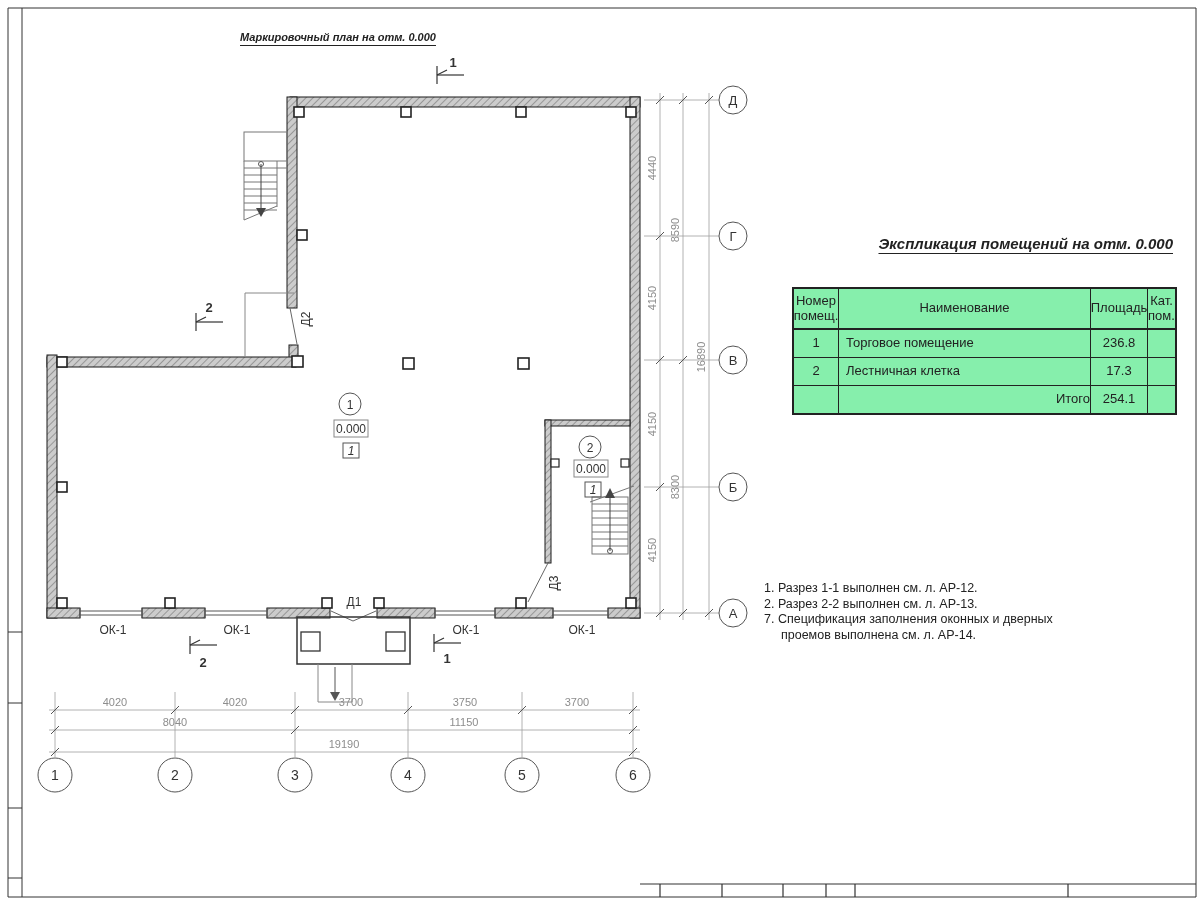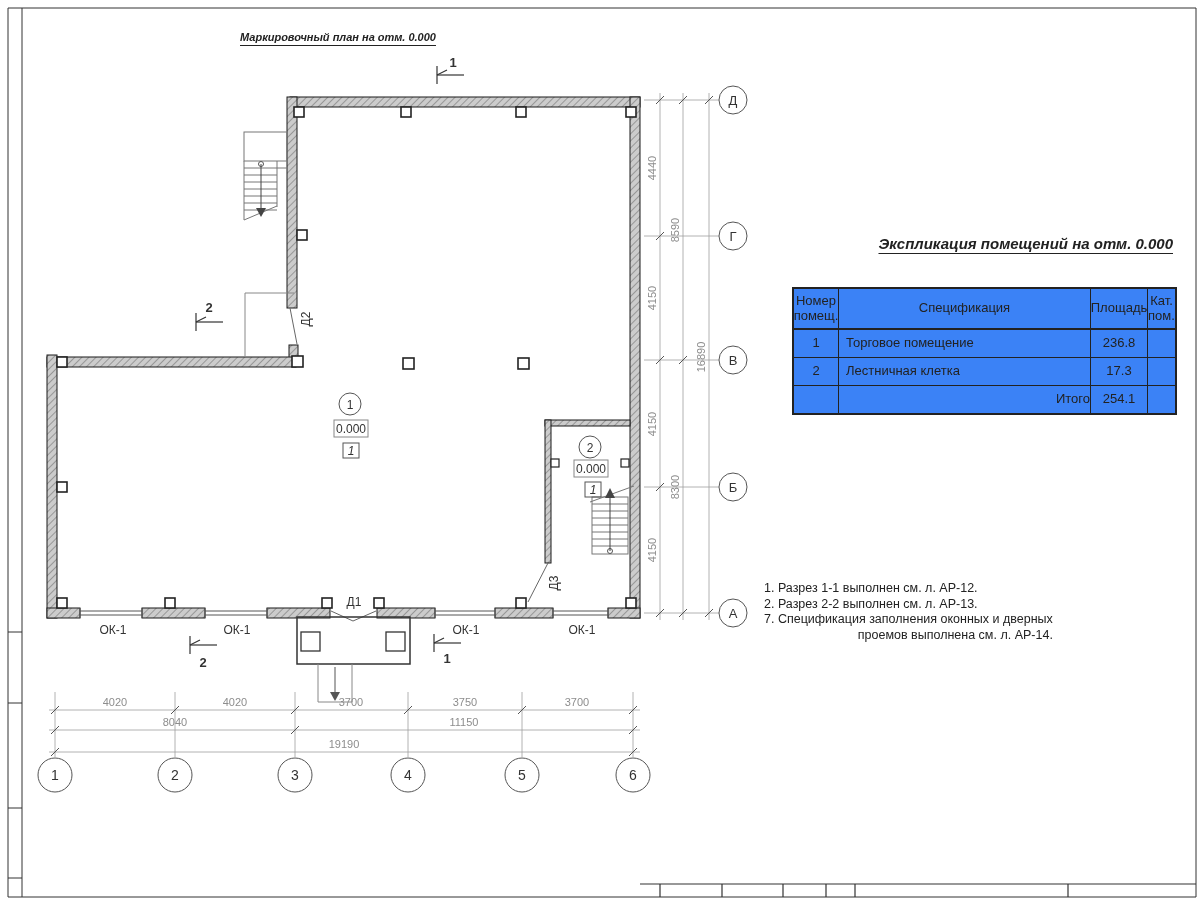--- a/index.html
+++ b/index.html
@@ -11,30 +11,30 @@
   .axistxt{fill:#333;font-size:13px;}
   .coltxt{fill:#333;font-size:14px;}
   .labtxt{fill:#333;font-size:12px;}
   .marktxt{fill:#333;font-size:13px;font-weight:bold;}
   .main-title{position:absolute;left:240px;top:31px;font-size:11px;font-style:italic;font-weight:bold;
       text-decoration:underline;text-underline-offset:4px;white-space:nowrap;}
   .table-title{position:absolute;left:792px;top:235px;width:381px;text-align:right;font-size:15px;
       font-style:italic;font-weight:bold;text-decoration:underline;text-underline-offset:4px;white-space:nowrap;}
   .spec-table{position:absolute;left:792px;top:287px;width:381px;border:2px solid #222;
       display:grid;grid-template-columns:45px 1fr 57px 27px;grid-template-rows:41px 28px 28px 27px;
-      font-size:13px;background:#3b82f6;}
+      font-size:13px;background:#86efac;}
   .spec-table .c{border-right:1px solid #222;border-bottom:1px solid #222;display:flex;
       align-items:center;justify-content:center;text-align:center;line-height:1.15;overflow:hidden;}
   .spec-table .c.last{border-right:none;}
   .spec-table .c.hdr{border-bottom:2px solid #222;}
   .spec-table .c.name{justify-content:flex-start;padding-left:7px;}
   .spec-table .c.total{justify-content:flex-end;}
   .spec-table .c.bot{border-bottom:none;}
   .notes{position:absolute;left:764px;top:581px;font-size:12.5px;line-height:15.5px;}
-  .notes .indent{margin-left:17px;text-align:right;}
+  .notes .indent{margin-left:17px;}
 </style>
 </head>
 <body>
 
 <div id="page">
 
 <svg width="1200" height="900" viewBox="0 0 1200 900">
   <defs>
     <pattern id="wallhatch" width="5" height="5" patternUnits="userSpaceOnUse" patternTransform="rotate(45)">
       <rect width="5" height="5" fill="#cccccc"></rect>
@@ -317,21 +317,21 @@
 
 <div class="main-title">Маркировочный план на отм. 0.000</div>
 
 <div class="table-title">Экспликация помещений на отм. 0.000</div>
 
 <div class="spec-table">
   <div class="c hdr">
     <span><span>Номер</span><br>
     <span>помещ.</span></span>
   </div>
-  <div class="c hdr">Спецификация</div>
+  <div class="c hdr">Наименование</div>
   <div class="c hdr">Площадь</div>
   <div class="c hdr last">
     <span><span>Кат.</span><br>
     <span>пом.</span></span>
   </div>
 
   <div class="c">1</div>
   <div class="c name">Торговое помещение</div>
   <div class="c">236.8</div>
   <div class="c last"></div>

